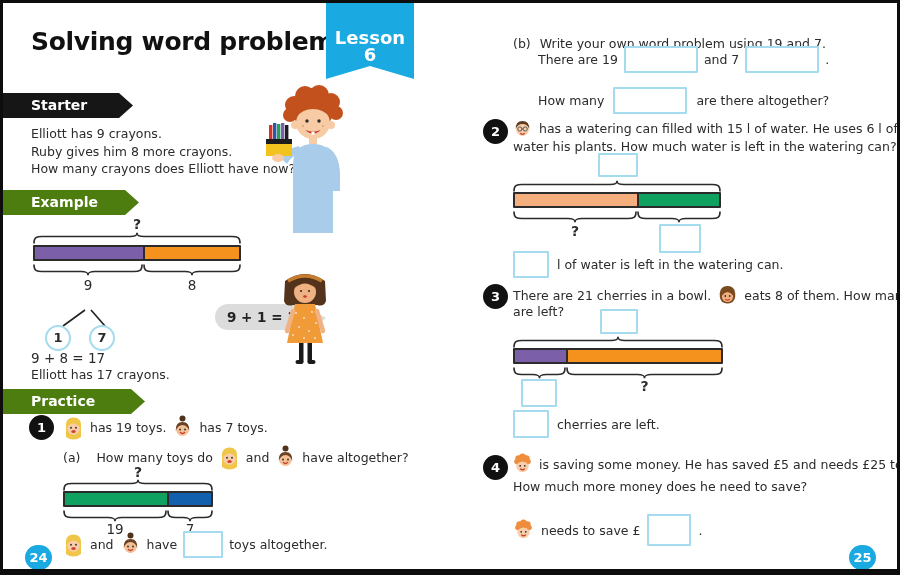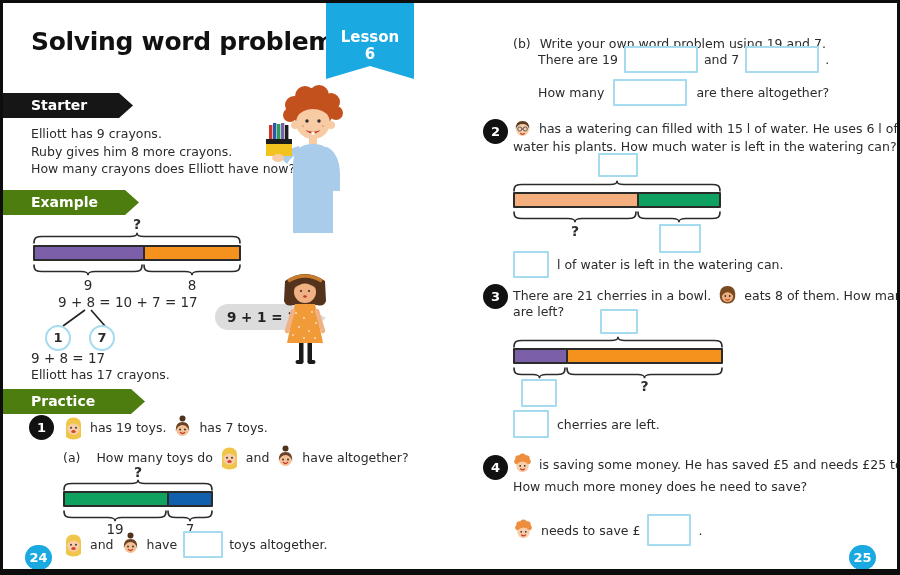--- a/index.html
+++ b/index.html
@@ -9,21 +9,21 @@
     position:relative; width:900px; height:575px; background:#fff;
     border:3px solid #0d0d0d; border-bottom-width:6px; overflow:hidden;
     color:#2b2b2b; font-size:12.5px;
   }
   .abs { position:absolute; }
   .flexrow { display:flex; align-items:center; gap:6px; white-space:nowrap; }
 
   
   .title { font-size:25px; font-weight:bold; letter-spacing:-0.3px; color:#111; }
   .ribbon {
-    background:#1BA9E1; color:#fff; text-align:center; font-weight:bold; font-size:15px;
+    background:#1BA9E1; color:#fff; text-align:center; font-weight:bold; font-size:18px;
     clip-path:polygon(0 0,100% 0,100% 100%,50% calc(100% - 13px),0 100%);
     padding-top:26px; line-height:17px;
   }
   .banner {
     color:#fff; font-weight:bold; font-size:14px; height:25px; line-height:25px;
     padding-left:28px;
     clip-path:polygon(0 0,calc(100% - 14px) 0,100% 50%,calc(100% - 14px) 100%,0 100%);
   }
   .banner.black { background:#161616; }
   .banner.blue  { background:#4d7c0f; }
@@ -114,21 +114,20 @@
       </svg>
     </div>
   <div class="abs brace" style="left:140px;top:261px;">
       <svg width="98" height="12" viewBox="0 0 98 12" style="display:block;">
         <path d="M1,1 C1,6.5 3.5,7.5 9,7.5 L42,7.5 C47.5,7.5 49,8.5 49,11.3 C49,8.5 50.5,7.5 56,7.5 L89,7.5 C94.5,7.5 97,6.5 97,1" fill="none" stroke="#2b2b2b" stroke-width="1.6" stroke-linecap="round"></path>
       </svg>
     </div>
   <div class="abs barlabel" style="left:30px;top:274px;width:110px;">9</div>
   <div class="abs barlabel" style="left:140px;top:274px;width:98px;">8</div>
 
-  <div class="abs eq" style="left:55px;top:291px;">9 + 8 = 10 + 7 = 17</div>
 
   <svg class="abs" style="left:50px;top:306px;" width="62" height="18">
     <line x1="32" y1="1" x2="10" y2="17" stroke="#222" stroke-width="1.6"></line>
     <line x1="38" y1="1" x2="52" y2="17" stroke="#222" stroke-width="1.6"></line>
   </svg>
   <div class="abs bondcircle" style="left:42px;top:322px;">1</div>
   <div class="abs bondcircle" style="left:86px;top:322px;">7</div>
 
   <div class="abs eq" style="left:28px;top:347px;">9 + 8 = 17</div>
   <div class="abs" style="left:28px;top:364px;text-align:center;">Elliott has 17 crayons.</div>
@@ -313,21 +312,21 @@
     <span>(b)</span>
     <span>Write your own word problem using 19 and 7.</span>
   </div>
   <div class="abs flexrow" style="left:535px;top:43px;">
     <span>There are 19</span>
     <span class="abox" style="width:74px;height:27px;"></span>
     <span>and 7</span>
     <span class="abox" style="width:74px;height:27px;"></span>
     <span>.</span>
   </div>
-  <div class="abs flexrow" style="left:535px;top:76px;gap:9px;">
+  <div class="abs flexrow" style="left:535px;top:84px;gap:9px;">
     <span>How many</span>
     <span class="abox" style="width:74px;height:27px;"></span>
     <span>are there altogether?</span>
   </div>
 
   <div class="abs qbadge" style="left:480px;top:116px;">2</div>
   <div class="abs flexrow" style="left:509px;top:113px;">
     <span class="face">
         <svg width="21" height="25" viewBox="0 0 21 25">
     <circle cx="10.5" cy="13.5" r="6.4" fill="#F8CDA8"></circle>

